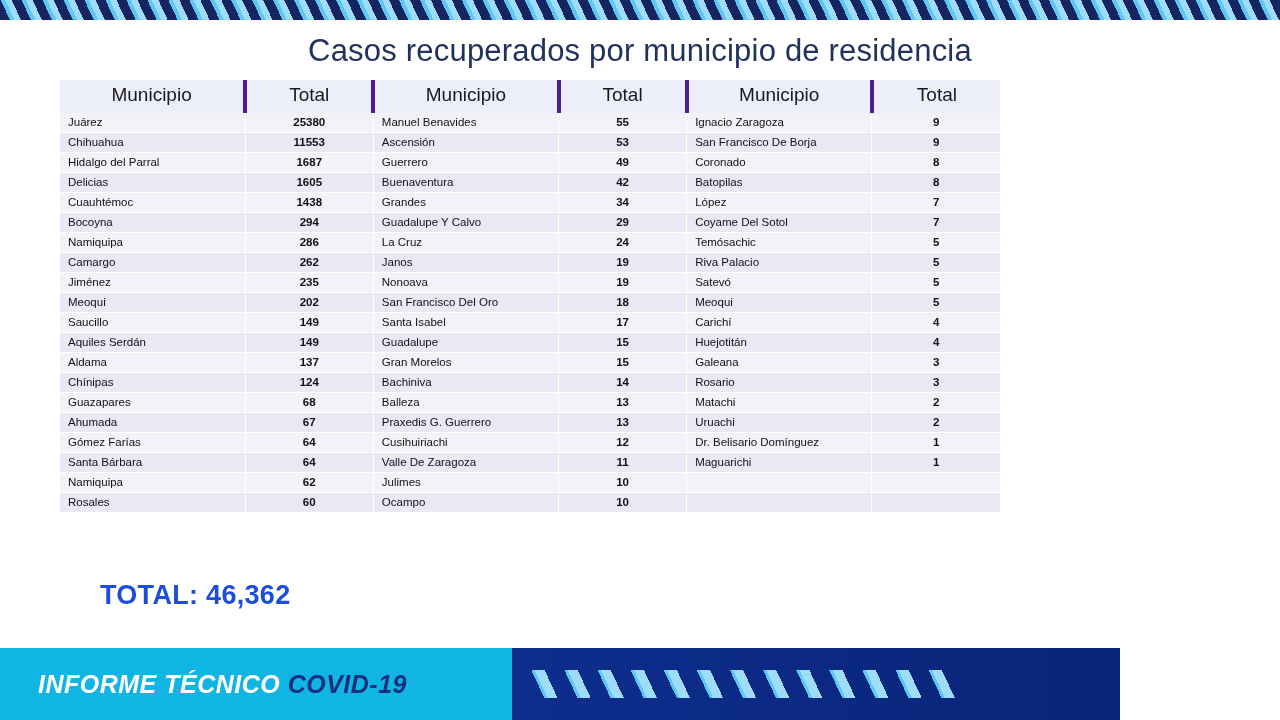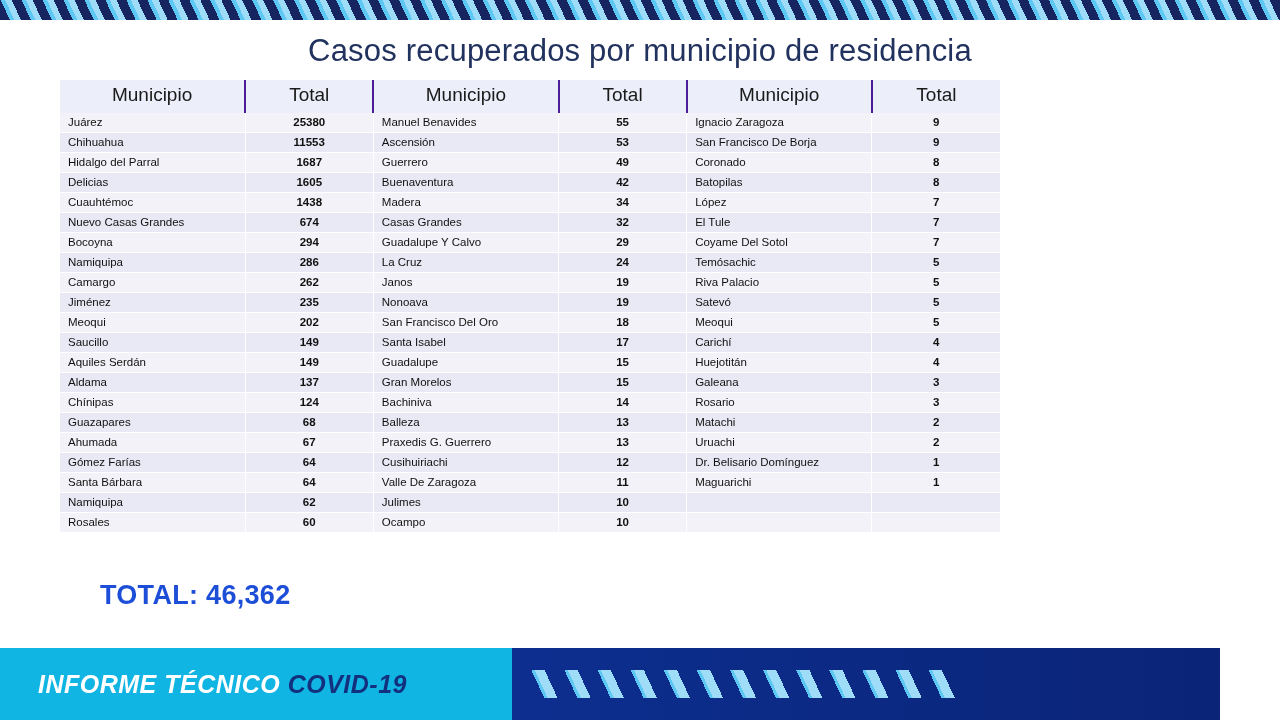--- a/index.html
+++ b/index.html
@@ -58,21 +58,21 @@
   table.data col.muni { width: 185px; }
   table.data col.tot  { width: 128px; }
 
   table.data thead th {
     background: #eceefa;
     font-size: 19px;
     font-weight: 400;
     color: #1a1a1a;
     text-align: center;
     padding: 4px 0 7px 0;
-    border-right: 2px solid #4c1d95;
+    border-right: 4px solid #4c1d95;
     vertical-align: middle;
   }
   table.data thead th:last-child { border-right: none; }
 
   table.data tbody td {
     height: 19.3px;
     padding: 0 8px;
     border-right: 1px solid #ffffff;
     border-bottom: 1px solid #ffffff;
     vertical-align: middle;
@@ -94,21 +94,21 @@
     font-size: 27px;
     font-weight: bold;
     color: #1d4ed8;
     letter-spacing: 0.3px;
   }
 
   
   .footer {
     position: absolute;
     left: 0; top: 648px;
-    width: 1220px; height: 72px;
+    width: 1120px; height: 72px;
     background: #0a2a8a;
     background: linear-gradient(90deg, #0b2f96 0%, #0d2e8e 45%, #0a2477 100%);
     overflow: hidden;
   }
   .footer-left {
     position: absolute; left: 0; top: 0;
     width: 512px; height: 72px;
     background: #11b5e4;
   }
   .footer-left-label {
@@ -195,31 +195,23 @@
             <td class="muni">Delicias</td>
             <td class="tot">1605</td>
             <td class="muni">Buenaventura</td>
             <td class="tot">42</td>
             <td class="muni">Batopilas</td>
             <td class="tot">8</td>
           </tr>
           <tr>
             <td class="muni">Cuauhtémoc</td>
             <td class="tot">1438</td>
-            <td class="muni">Madera</td>
+            <td class="muni">Grandes</td>
             <td class="tot">34</td>
             <td class="muni">López</td>
-            <td class="tot">7</td>
-          </tr>
-          <tr>
-            <td class="muni">Nuevo Casas Grandes</td>
-            <td class="tot">674</td>
-            <td class="muni">Casas Grandes</td>
-            <td class="tot">32</td>
-            <td class="muni">El Tule</td>
             <td class="tot">7</td>
           </tr>
           <tr>
             <td class="muni">Bocoyna</td>
             <td class="tot">294</td>
             <td class="muni">Guadalupe Y Calvo</td>
             <td class="tot">29</td>
             <td class="muni">Coyame Del Sotol</td>
             <td class="tot">7</td>
           </tr>

